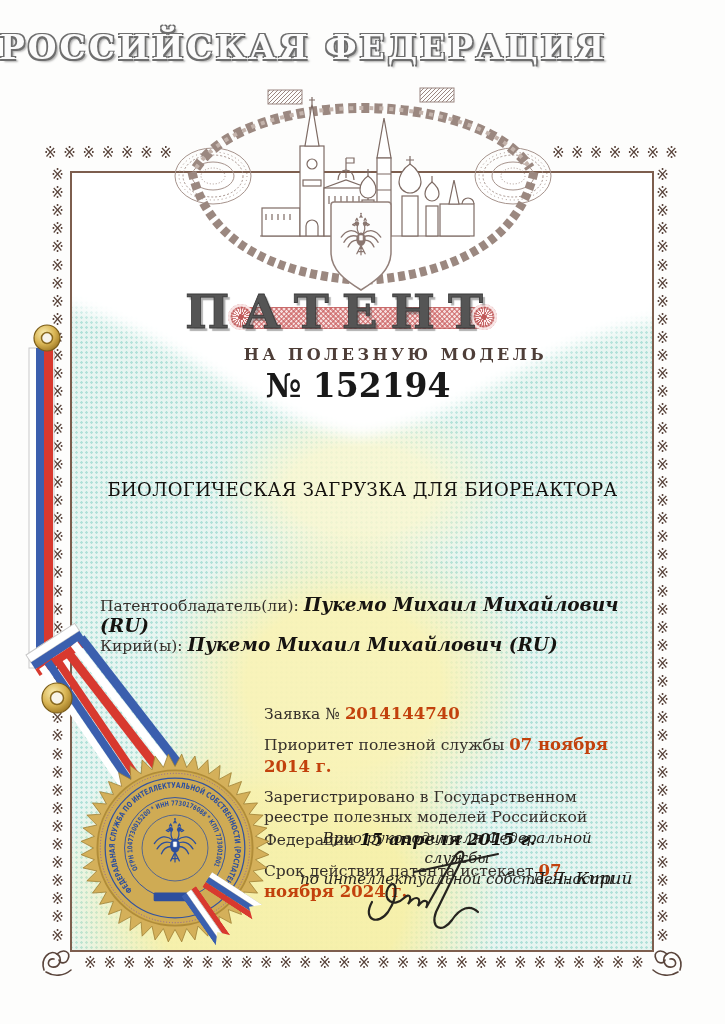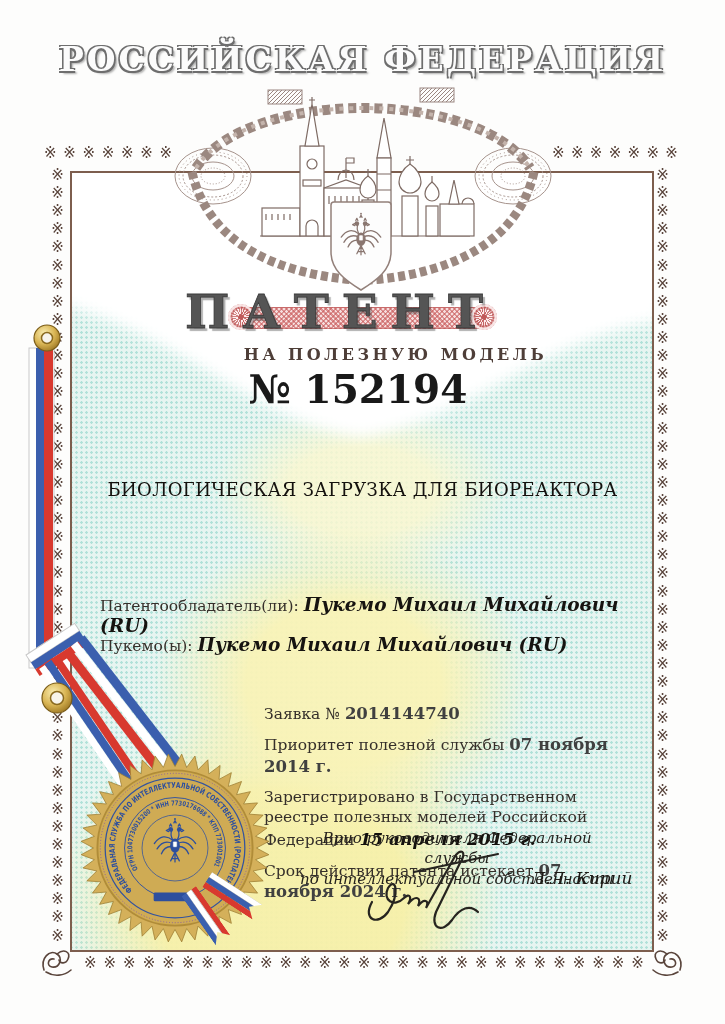--- a/index.html
+++ b/index.html
@@ -18,49 +18,49 @@
     background-size:auto,auto,auto,5px 5px;}
   .dome-svg{left:0;top:0;}
 
   
   .frame{left:70px;top:171px;width:580px;height:777px;border:2px solid #7d5e4e;}
   .orn{color:#5a453c;font-family:"DejaVu Sans", sans-serif;font-size:15px;line-height:1;}
   .orn-row{display:flex;justify-content:space-between;align-items:center;}
   .orn-col{display:flex;flex-direction:column;justify-content:space-between;align-items:center;}
 
   
-  .country{left:0;top:40px;width:725px;text-align:center;font-size:33px;font-weight:bold;letter-spacing:3px;
+  .country{left:0;top:28px;width:725px;text-align:left;font-size:33px;font-weight:bold;letter-spacing:3px;
     color:#fbfbfb;
     text-shadow:-1.5px -1.5px 0 #6e6e6e,1.5px -1.5px 0 #6e6e6e,-1.5px 1.5px 0 #6e6e6e,1.5px 1.5px 0 #6e6e6e,
                 3px 3px 2px rgba(110,110,110,.55);}
 
   
   .patent-wrap{left:0;top:284px;width:681px;height:62px;text-align:center;}
   .patent-word{position:relative;z-index:2;font-size:47px;font-weight:bold;letter-spacing:13px;color:#555555;
     -webkit-text-stroke:.8px #3a3a3a;text-shadow:2.5px 2.5px 1px rgba(60,60,60,.4);}
   .redband{position:absolute;z-index:1;left:240px;top:23px;width:246px;height:20px;
     background-color:rgba(245,215,215,.85);
     background-image:repeating-linear-gradient(45deg, rgba(199,85,85,.55) 0 1.5px, transparent 1.5px 3.5px),
                      repeating-linear-gradient(-45deg, rgba(199,85,85,.55) 0 1.5px, transparent 1.5px 3.5px);
     border-top:1px solid rgba(190,90,90,.7);border-bottom:1px solid rgba(190,90,90,.7);}
   .rosette{position:absolute;z-index:1;top:20px;width:26px;height:26px;border-radius:50%;
     background:radial-gradient(circle,#c05a5a 0 2.5px, transparent 3px),
       repeating-conic-gradient(rgba(192,90,90,.75) 0 9deg, rgba(255,240,240,.9) 9deg 18deg);
     box-shadow:inset 0 0 0 2.5px rgba(255,246,246,.85), inset 0 0 0 4.5px rgba(192,90,90,.6);}
   .subtype{left:0;top:345px;width:725px;text-align:center;font-size:16px;font-weight:bold;letter-spacing:3.5px;color:#4e3e38;margin-left:33px;}
-  .pat-number{left:0;top:366px;width:716px;text-align:center;font-size:39px;font-weight:bold;color:#191919;}
+  .pat-number{left:0;top:366px;width:716px;text-align:center;font-size:33px;font-weight:bold;color:#191919;}
 
   
   .invention-title{left:60px;top:479px;width:605px;text-align:center;font-size:18px;font-weight:normal;color:#14110e;letter-spacing:.4px;}
   .party-line{left:100px;width:540px;font-size:15.5px;color:#352f2a;}
   .party-line .name{font-weight:bold;font-style:italic;font-size:18.5px;color:#161310;}
   .holder{top:578px;} .author{top:618px;}
   .app-block{left:264px;top:703px;width:356px;font-size:15.5px;color:#352f2a;line-height:1.3;}
   .app-block p{margin:0 0 10px 0;}
-  .b{font-weight:bold;font-size:16.5px;color:#404040;text-align:right;}
+  .b{font-weight:bold;font-size:16.5px;color:#c2410c;text-align:right;}
   .bi{font-weight:bold;font-style:italic;font-size:17px;color:#12100d;margin-top:8px;}
 
   
   .sig-title{left:292px;top:828px;width:330px;text-align:center;font-style:italic;font-size:15px;color:#23201c;line-height:1.35;}
   .sig-name{left:531px;top:868px;font-style:italic;font-size:17px;color:#1d1a16;}
 
   .no-ptr{pointer-events:none;}
 </style>
 </head>
 <body>
@@ -331,21 +331,21 @@
   <div class="abs subtype">НА ПОЛЕЗНУЮ МОДЕЛЬ</div>
   <div class="abs pat-number">№ 152194</div>
 
   <div class="abs invention-title">БИОЛОГИЧЕСКАЯ ЗАГРУЗКА ДЛЯ БИОРЕАКТОРА</div>
 
   <p class="abs party-line holder">
     <span>Патентообладатель(ли):</span>
     <span class="name">Пукемо Михаил Михайлович (RU)</span>
   </p>
   <p class="abs party-line author">
-    <span>Пукемо(ы):</span>
+    <span>Кирий(ы):</span>
     <span class="name">Пукемо Михаил Михайлович (RU)</span>
   </p>
 
   <div class="abs app-block">
     <p>
       <span>Заявка №</span>
       <span class="b">2014144740</span>
     </p>
     <p>
       <span>Приоритет полезной службы</span>

